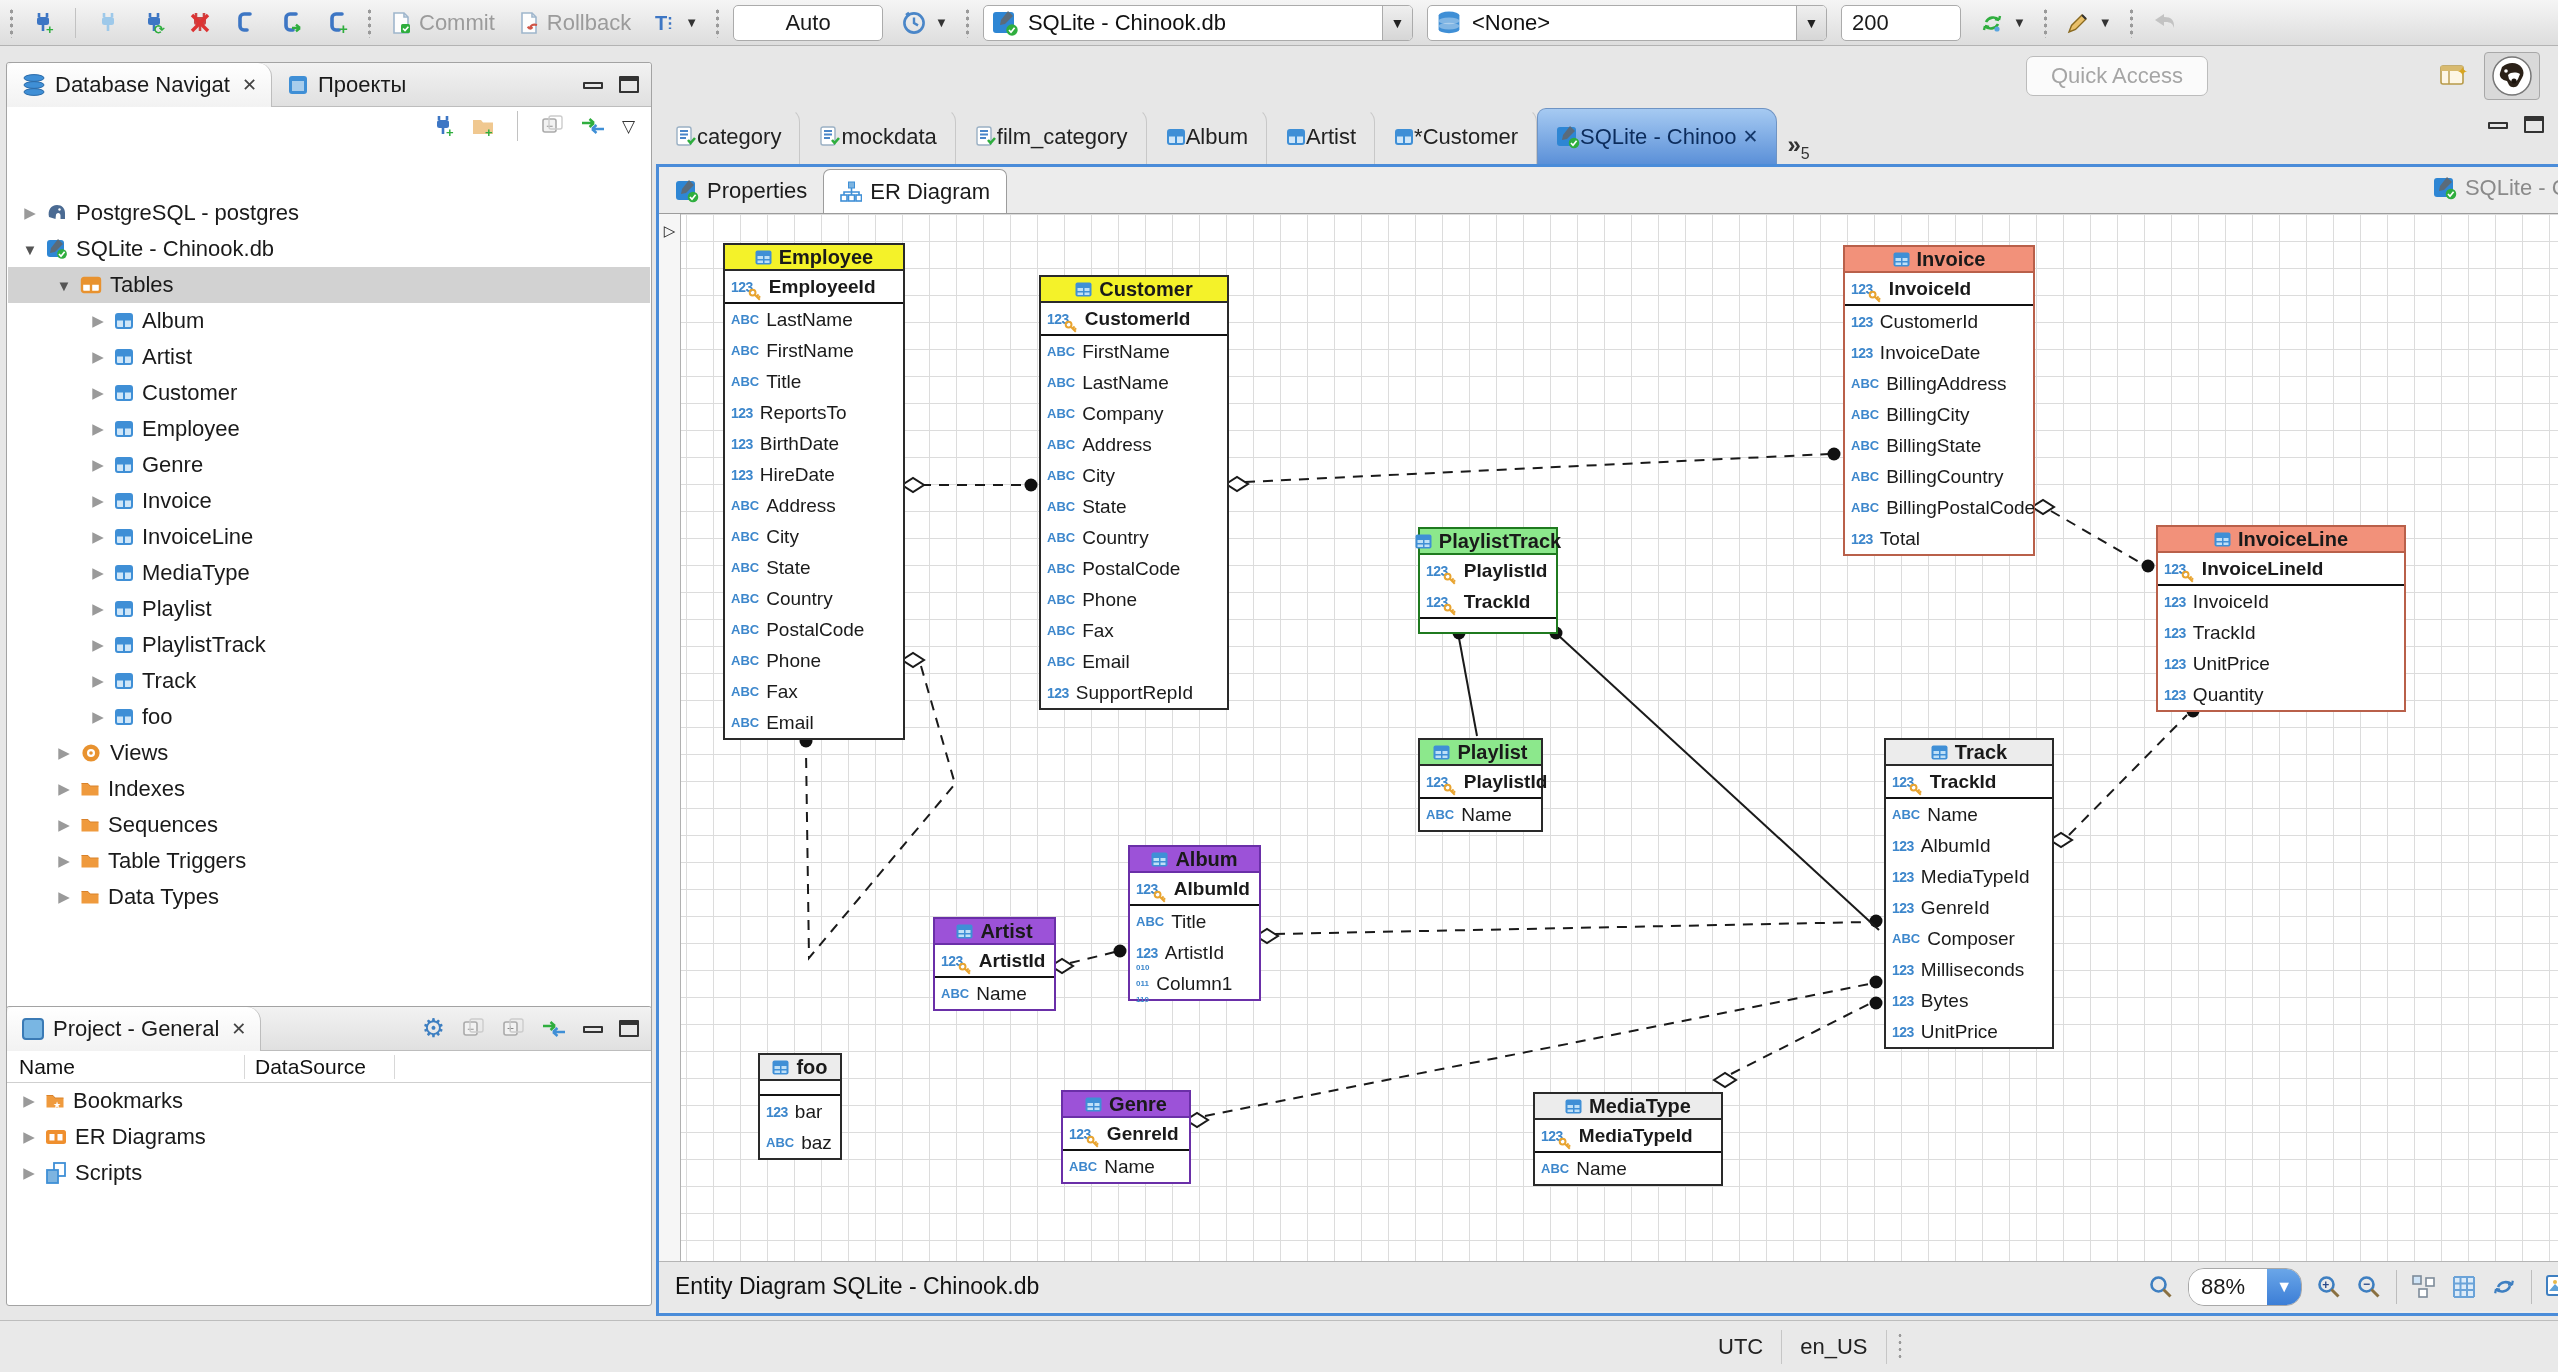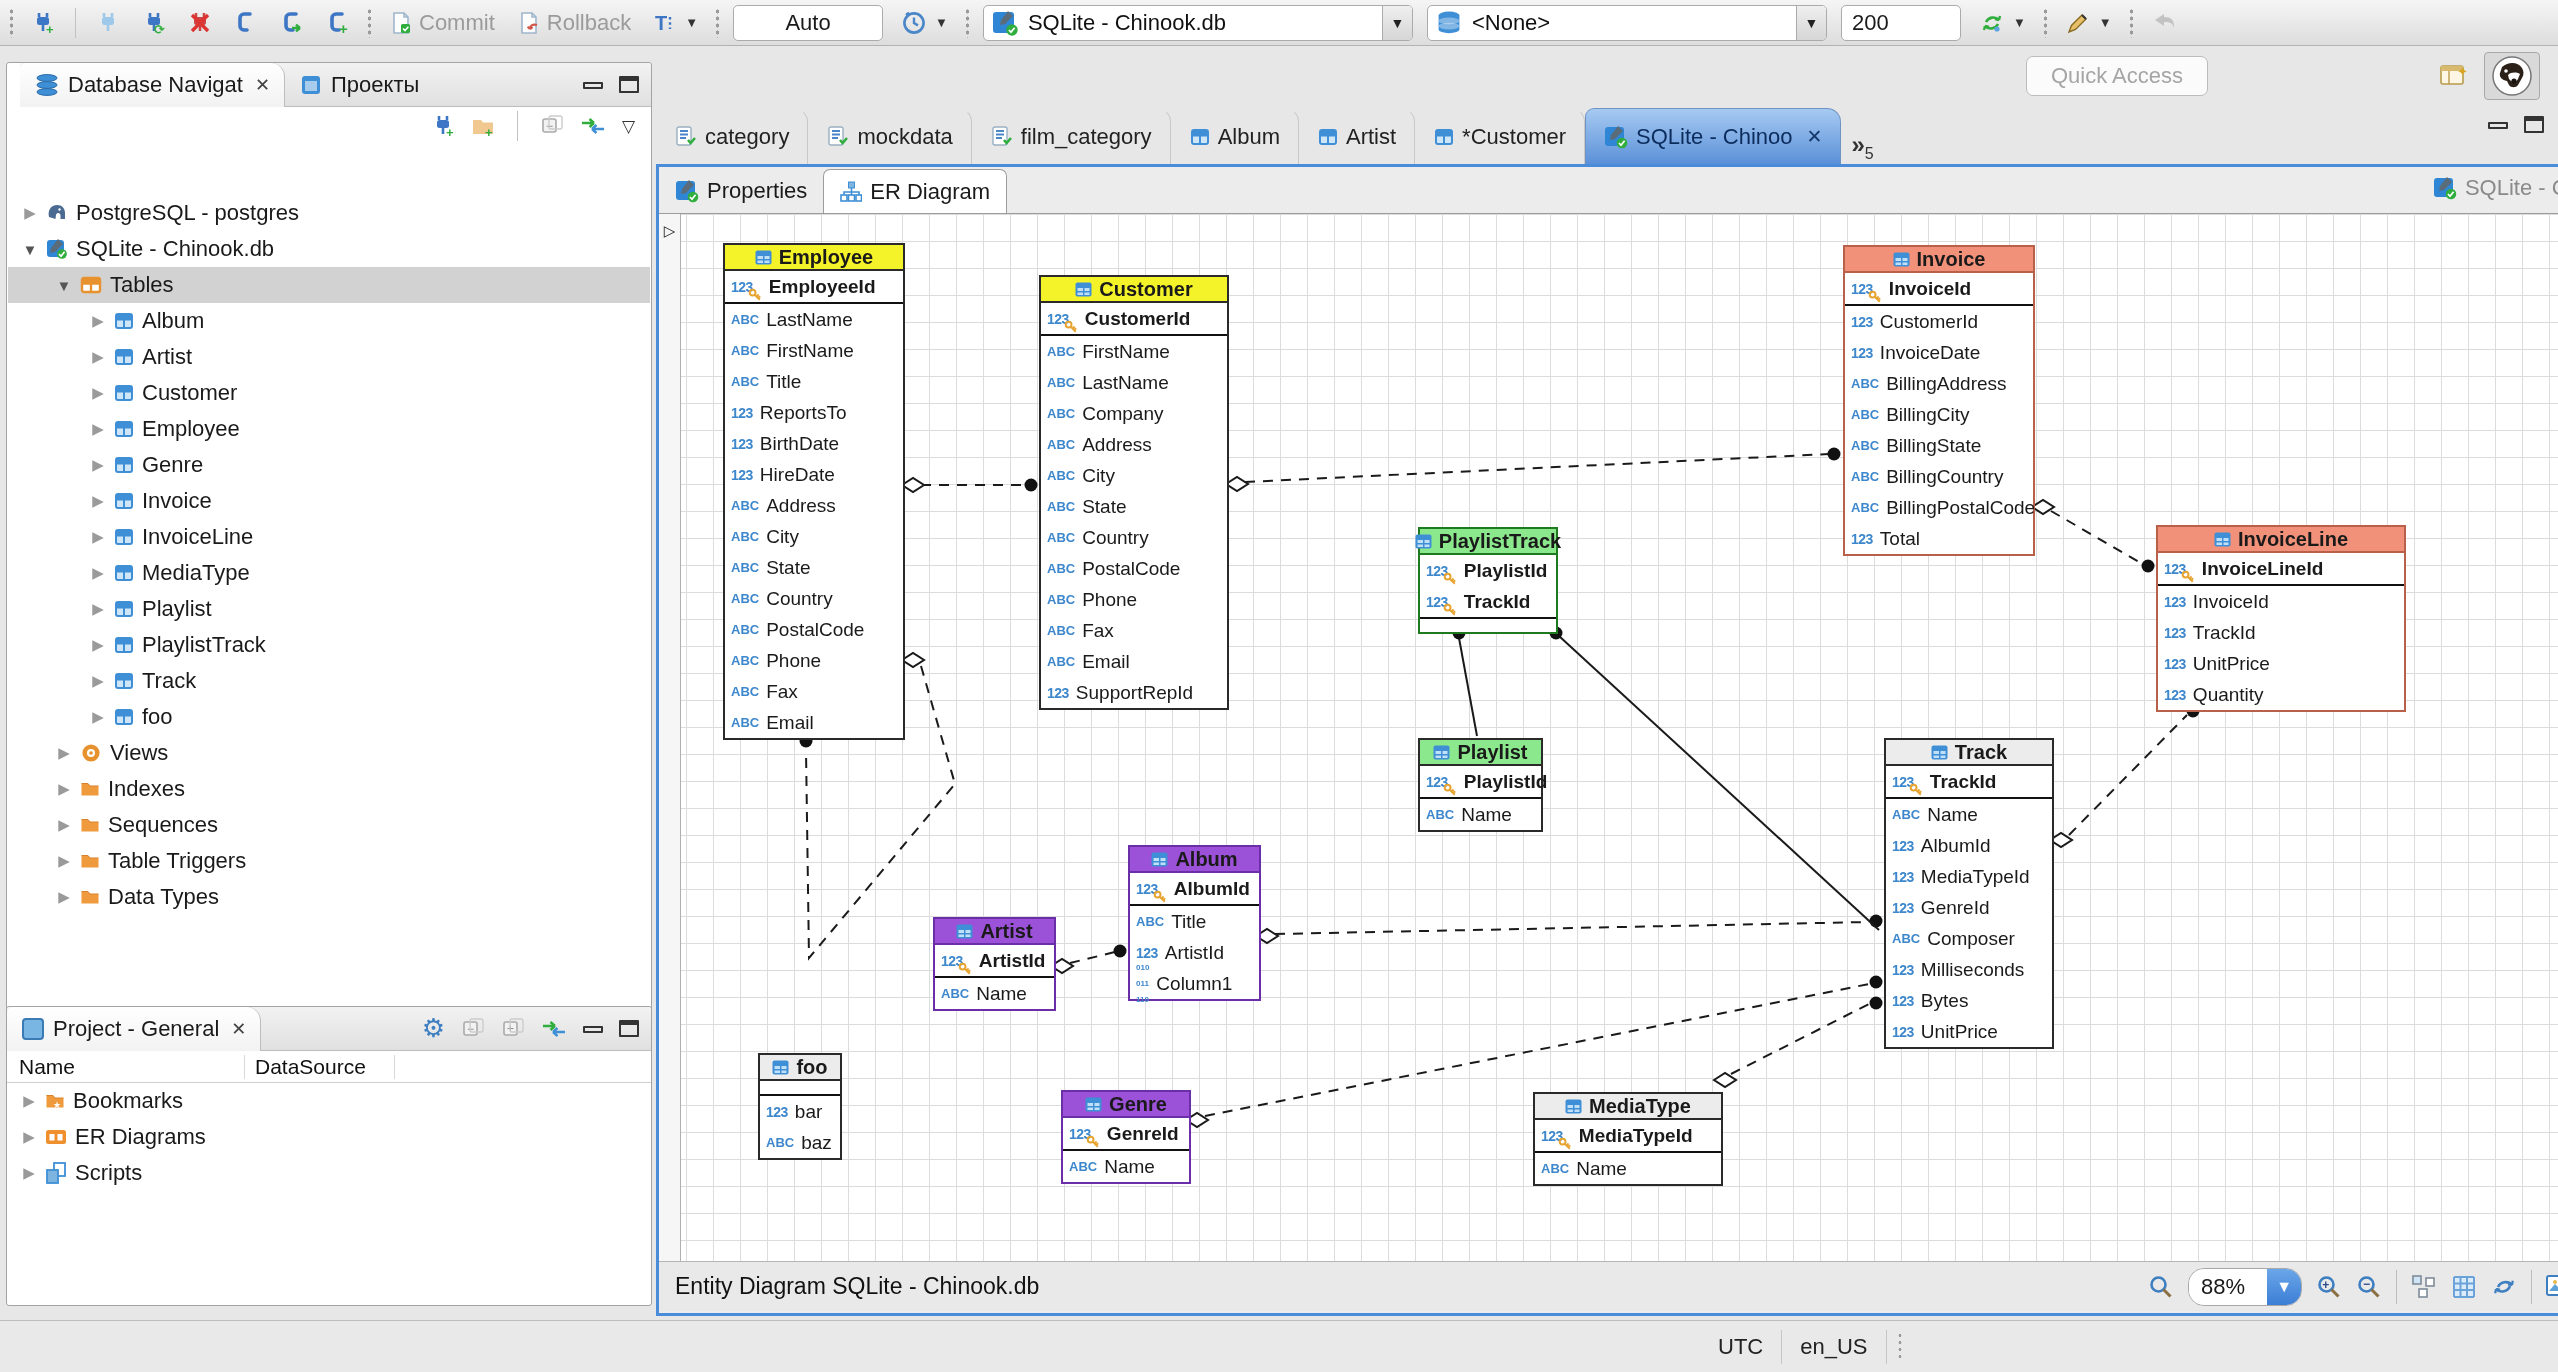--- a/index.html
+++ b/index.html
@@ -30,21 +30,21 @@
   #quick-access { position:absolute; right:350px; top:56px; width:182px; height:40px;
     border:1px solid #bcbcbc; border-radius:7px; background:#fbfbfb; color:#a5a5a5;
     font-size:22px; display:flex; align-items:center; justify-content:center; }
   #persp-area { position:absolute; right:18px; top:52px; display:flex; gap:14px; align-items:center; }
   #dbeaver-logo-box { width:56px; height:48px; background:#d9d9d9; border:1px solid #a8a8a8;
     border-radius:4px; display:flex; align-items:center; justify-content:center; }
 
   
   .panel { position:absolute; left:6px; width:646px; background:#fff;
     border:1px solid #a3a3a3; border-radius:3px; }
-  #nav-panel { top:62px; height:1140px;padding-left:13px; }
+  #nav-panel { top:62px; height:1140px; }
   #proj-panel { top:1006px; height:300px; }
   .phead { height:44px; background:linear-gradient(#f2f2f2,#e0e0e0); border-bottom:1px solid #bdbdbd;
     display:flex; align-items:center; border-radius:3px 3px 0 0; }
   .ptab { display:flex; align-items:center; gap:8px; height:44px; padding:0 14px;
     font-size:22px; }
   .ptab.active { background:linear-gradient(#ffffff,#f2f2f2); border-right:1px solid #bdbdbd;
     border-radius:6px 14px 0 0; }
   .pclose { font-size:18px; color:#444; margin-left:4px; }
   .phead-icons { margin-left:auto; display:flex; align-items:center; gap:16px; padding-right:12px; }
   .ico-min { width:20px; height:7px; border:2px solid #333; border-radius:1px; margin-top:2px; }
@@ -62,21 +62,21 @@
   .ticon { flex:none; display:flex; }
   
   #proj-cols { height:32px; display:flex; align-items:center; border-bottom:1px solid #cfcfcf;
     font-size:21px; color:#111; }
   #proj-cols .col1 { width:238px; padding-left:12px; border-right:1px solid #d8d8d8; }
   #proj-cols .col2 { width:150px; padding-left:10px; border-right:1px solid #d8d8d8; }
 
   
   #etabs { position:absolute; left:656px; top:106px; width:1896px; height:58px;
     display:flex; align-items:flex-end; }
-  .etab { display:flex; align-items:center; gap:8px; height:56px; padding:0 18px;
+  .etab { display:flex; align-items:center; gap:0; height:56px; padding:0 18px;
     font-size:22px; color:#222; border-radius:9px 14px 0 0; border:1px solid transparent;
     border-bottom:none; white-space:nowrap; }
   .etab.inactive { border-right:1px solid #c8c8c8; }
   .etab.active { background:linear-gradient(#a6caf2,#5b90d8); border-color:#6f94c4;
     color:#0c2c5c; }
   .etab .eclose { font-size:19px; color:#16396b; margin-left:6px; }
   #etab-overflow { font-size:24px; font-weight:bold; color:#333; margin-left:10px; line-height:20px; }
   #etab-overflow sub { font-size:16px; font-weight:normal; }
   #editor-minmax { position:absolute; right:14px; top:116px; display:flex; gap:16px; align-items:center; }
 

